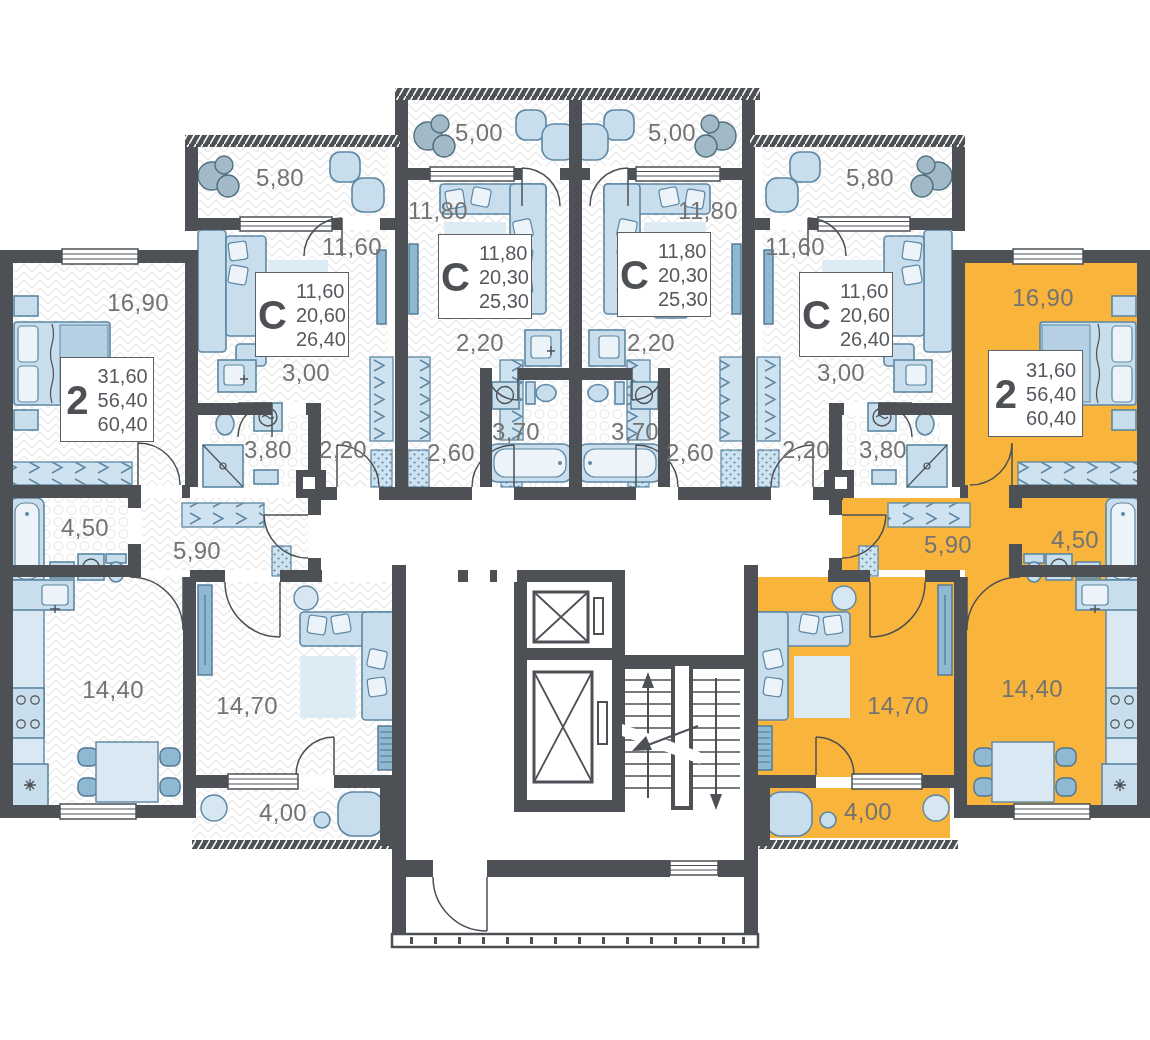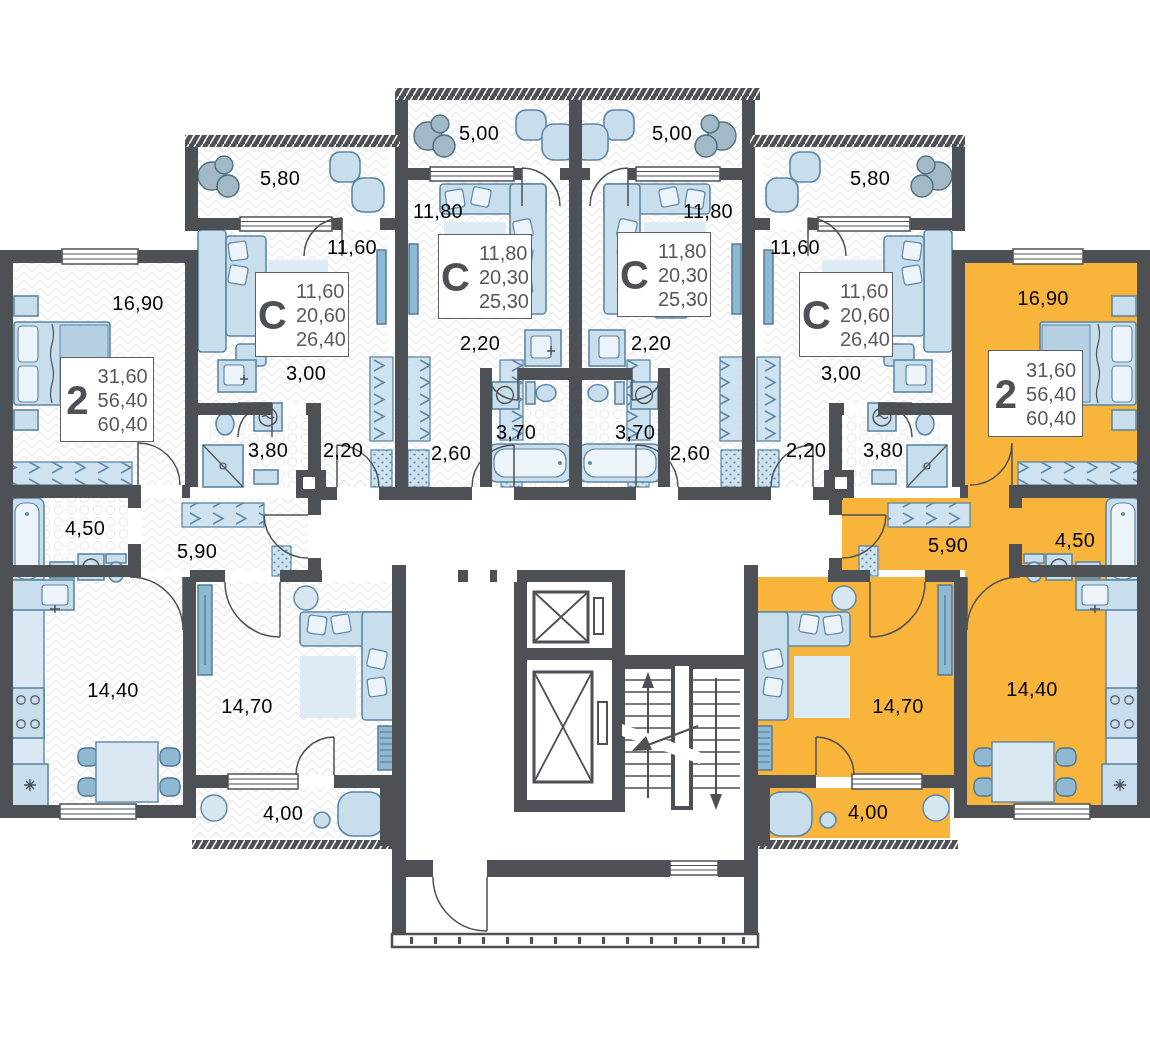--- a/index.html
+++ b/index.html
@@ -1,19 +1,19 @@
 <!DOCTYPE html>
 <html><head>
 <meta charset="utf-8">
 <style>
   html,body{margin:0;padding:0;background:#fff;}
   .stage{position:relative;width:1150px;height:1040px;background:#fff;overflow:hidden;
          font-family:"Liberation Sans",sans-serif;}
   .stage svg{position:absolute;left:0;top:0;}
-  .rl{position:absolute;transform:translate(-50%,-50%);font-size:20px;color:#000000;
+  .rl{position:absolute;transform:translate(-50%,-50%);font-size:24px;color:#737373;
       letter-spacing:.3px;white-space:nowrap;}
   .card{position:absolute;background:#fff;border:1.5px solid #5c6167;display:flex;
         align-items:center;justify-content:center;gap:9px;box-sizing:border-box;
         padding:4px 6px;}
   .card .lt{font-size:40px;font-weight:bold;color:#4d5156;line-height:1;}
   .card .vals{font-size:20px;color:#55595e;line-height:1.2;text-align:left;}
   .hot{position:absolute;background:transparent;}
   .w{fill:#4d5156;}
   .f1{fill:#c9deec;stroke:#5d87a4;stroke-width:1.6;}
   .f2{fill:#ecf4f9;stroke:#5d87a4;stroke-width:1.2;}

